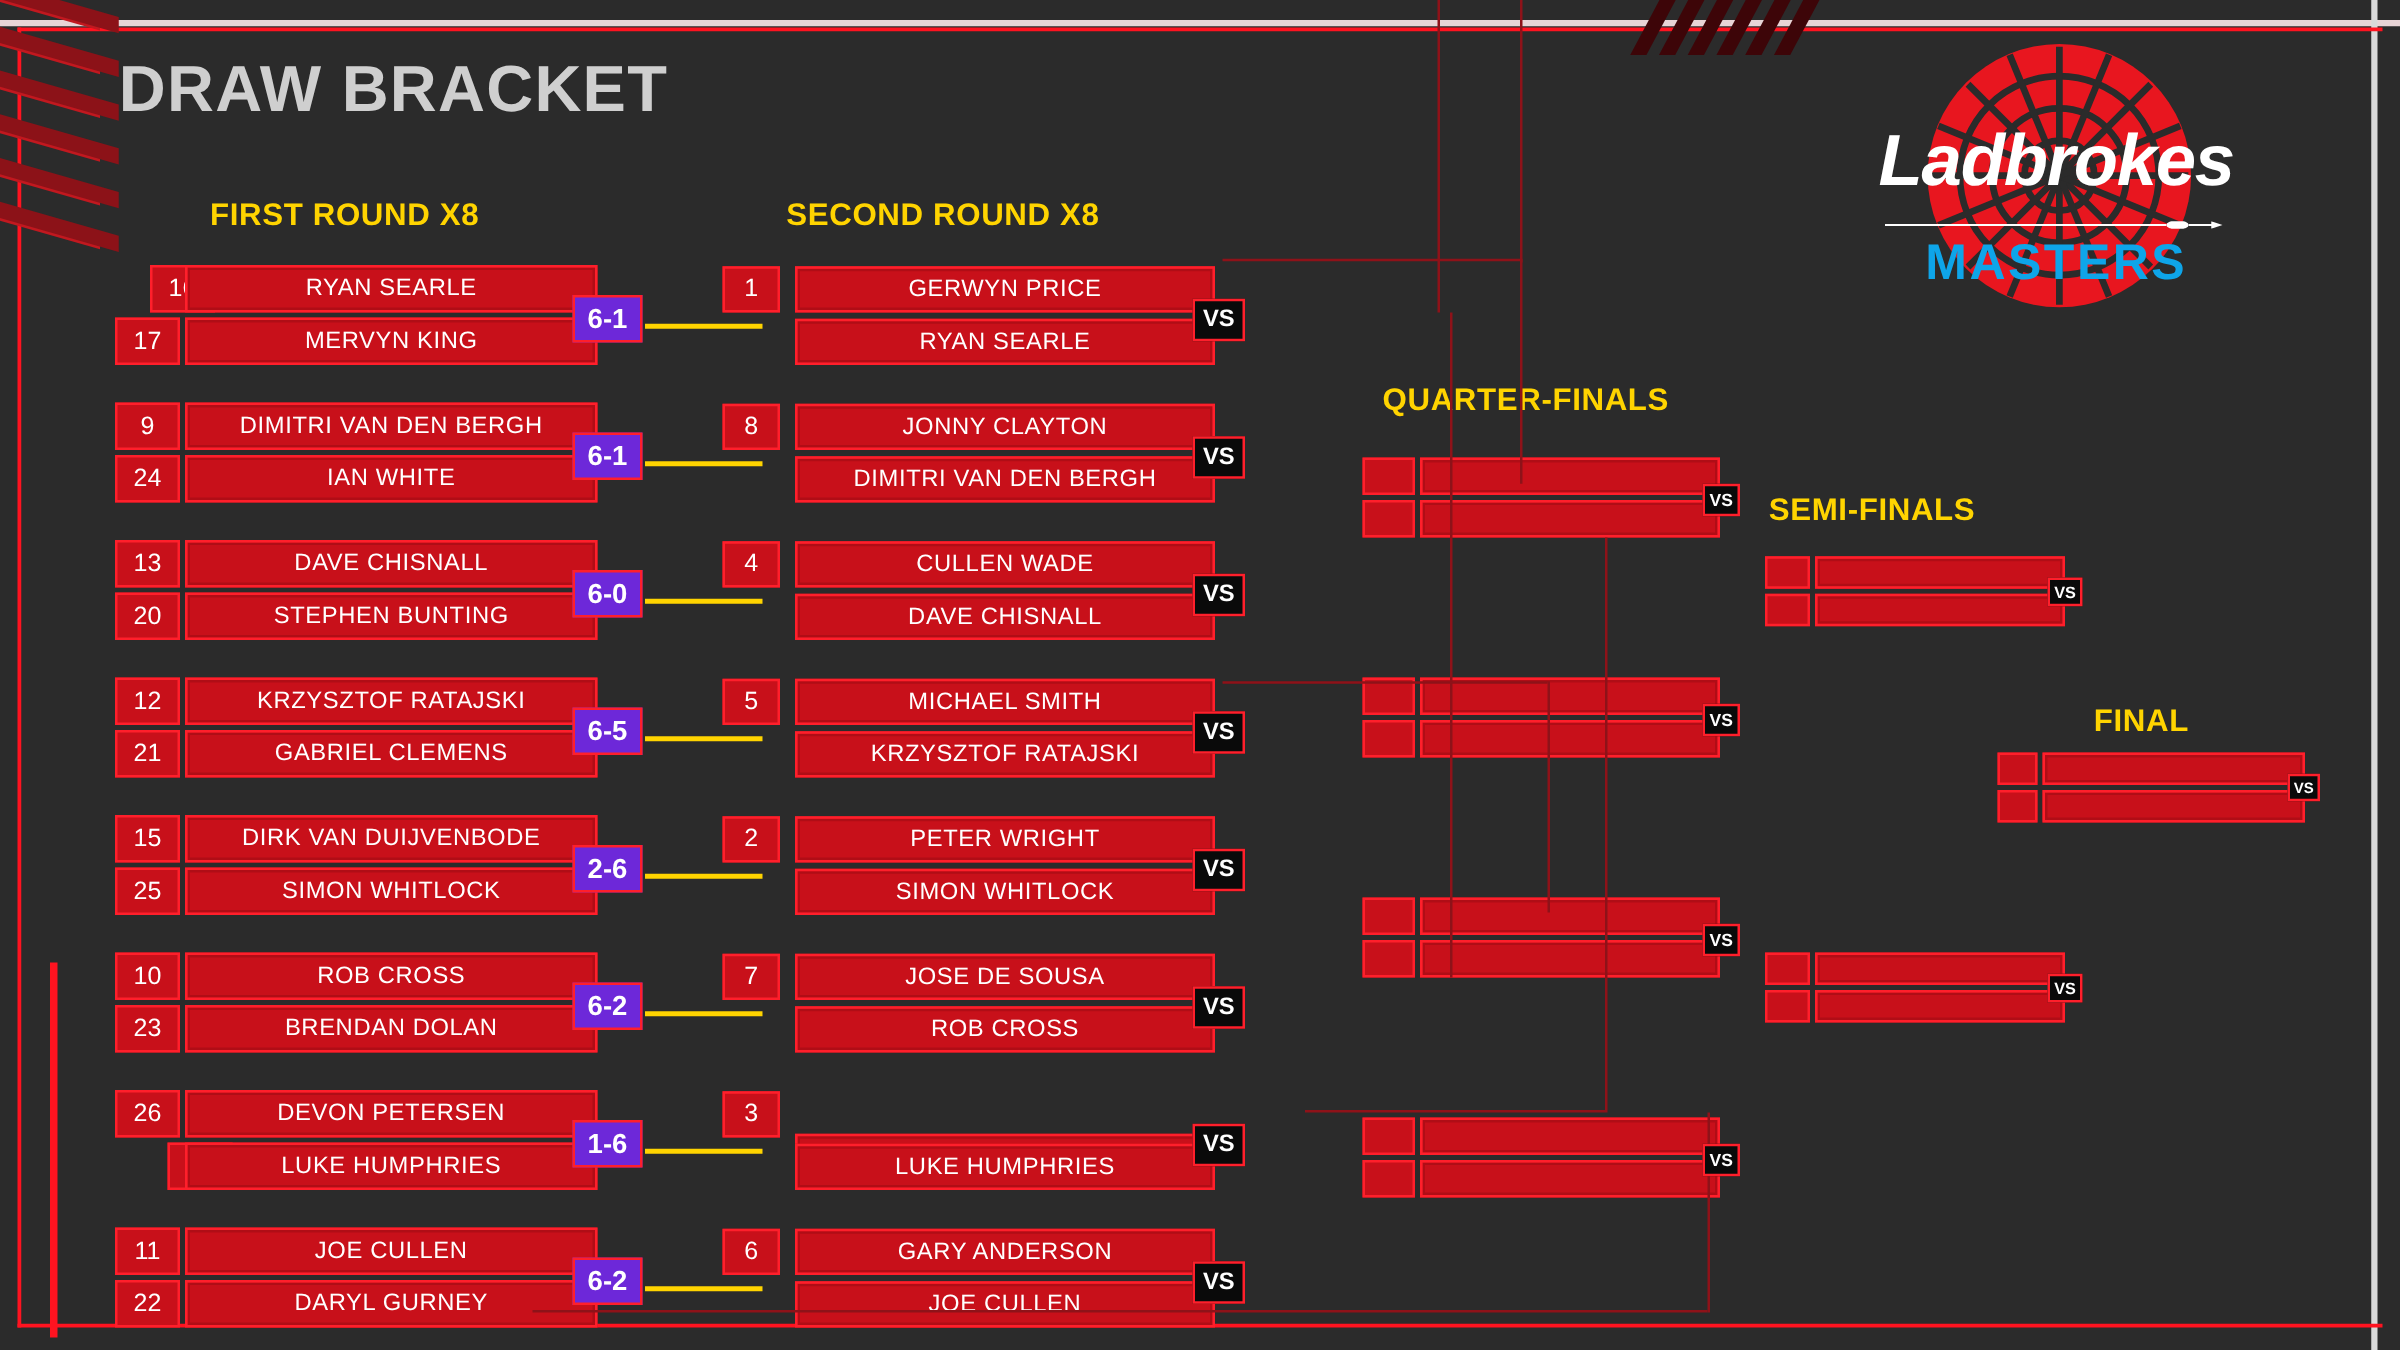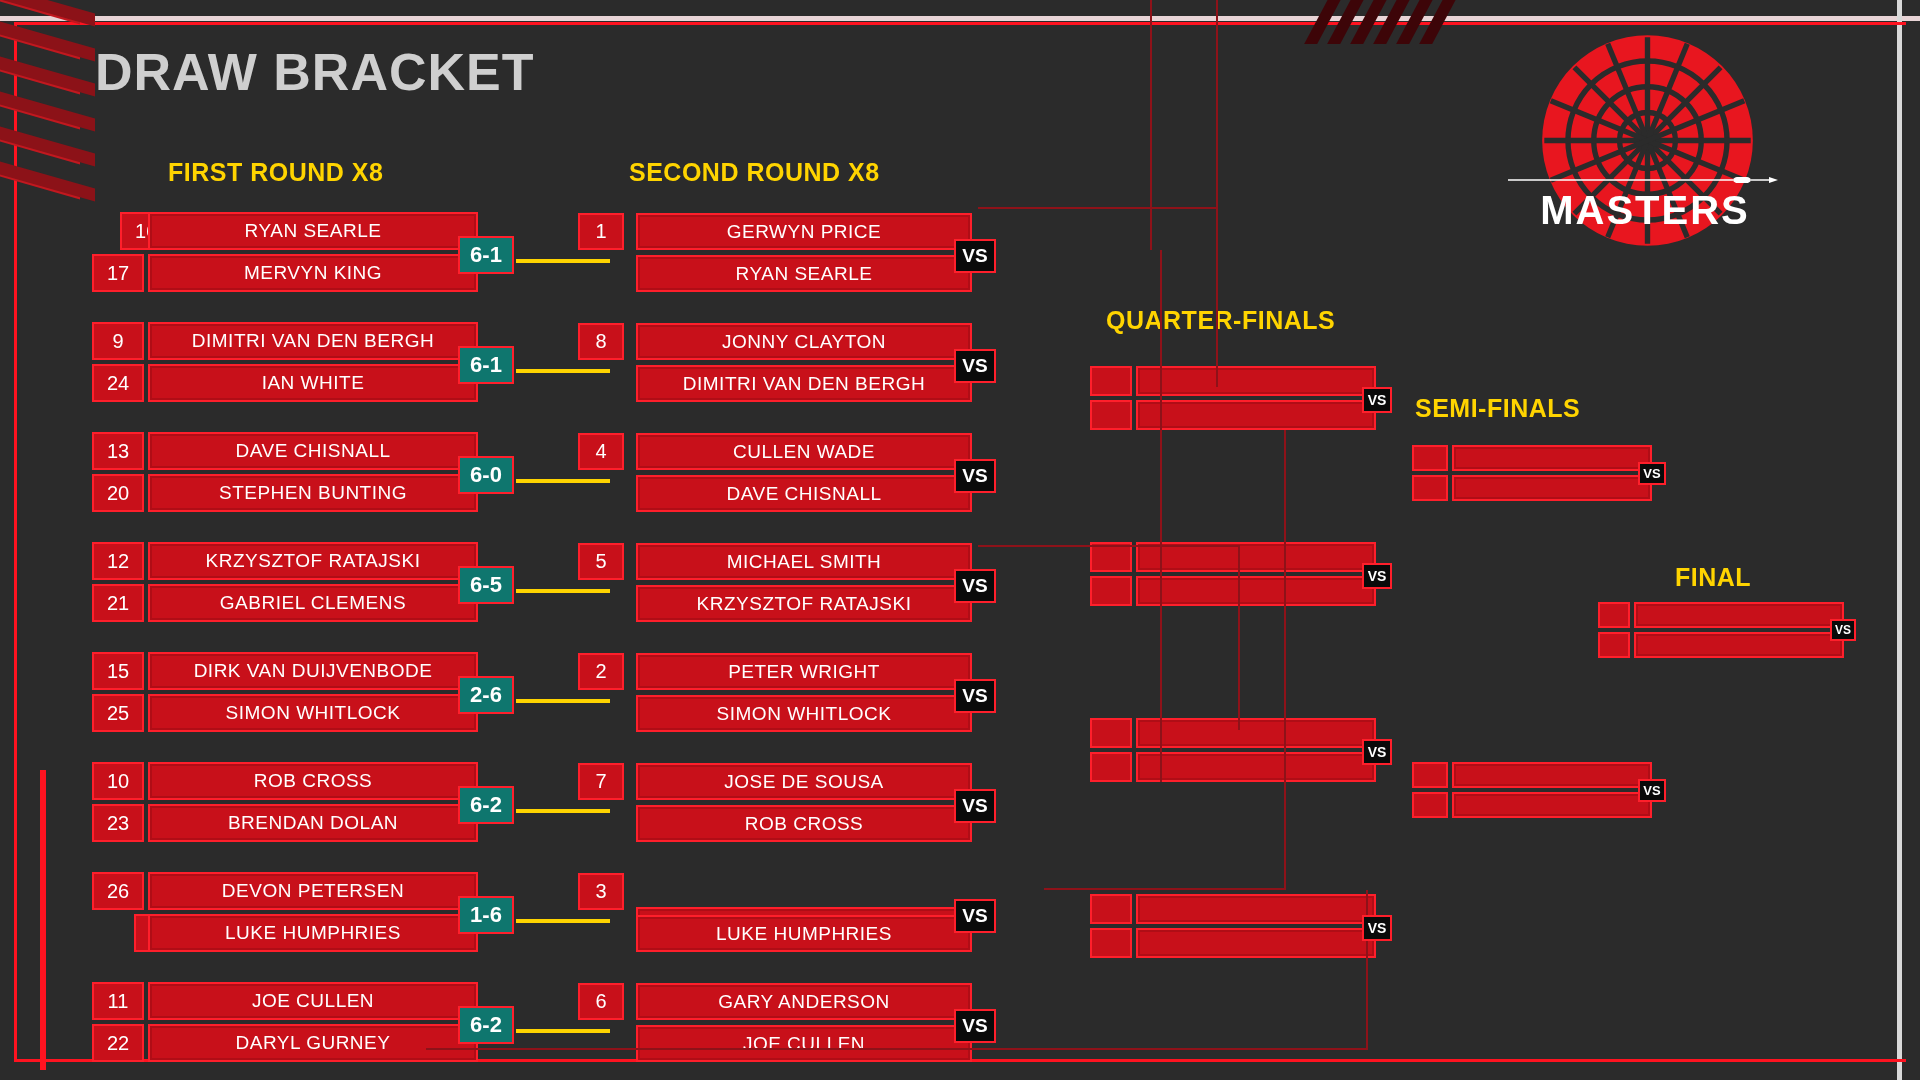--- a/index.html
+++ b/index.html
@@ -63,21 +63,21 @@
     background:#c8101a;
     border:2px solid #ff1f2b;
     box-shadow: inset 0 0 0 2px #b00d16;
     color:#fff;
     display:flex; align-items:center; justify-content:center;
     font-size:19px; letter-spacing:0.5px;
     overflow:hidden; white-space:nowrap;
   }
   .score-badge {
     position:absolute;
-    background:#0f766e;
+    background:#6d28d9;
     border:2px solid #ff1f2b;
     color:#fff;
     font-size:22px; font-weight:bold;
     display:flex; align-items:center; justify-content:center;
     z-index:6;
   }
   .vs-badge {
     position:absolute;
     background:#0a0a0a;
     border:2px solid #ff1f2b;
@@ -97,21 +97,21 @@
   .logo-wrap { position:absolute; left:1445px; top:25px; width:400px; height:230px; }
   .dartboard { position:absolute; left:95px; top:8px; width:215px; height:215px; }
   .logo-text {
     position:absolute; left:0; top:70px; width:400px; text-align:center;
     font-size:58px; font-style:italic; font-weight:bold; color:#fff;
     letter-spacing:-1px;
   }
   .logo-dart { position:absolute; left:18px; top:152px; width:360px; height:6px; }
   .logo-sub {
     position:absolute; left:0; top:163px; width:400px; text-align:center;
-    font-size:40px; font-weight:bold; color:#ffffff; letter-spacing:2px;
+    font-size:40px; font-weight:bold; color:#0ea5e9; letter-spacing:2px;
   }
 </style>
 </head>
 <body>
 
 <div class="white-edge-top"></div>
 <div class="white-edge-right"></div>
 <div class="frame-line frame-top"></div>
 <div class="frame-line frame-left"></div>
 <div class="frame-line frame-bottom"></div>
@@ -162,20 +162,21 @@
       <line x1="100" y1="4" x2="100" y2="196"></line>
       <line x1="4" y1="100" x2="196" y2="100"></line>
       <line x1="32" y1="32" x2="168" y2="168"></line>
       <line x1="168" y1="32" x2="32" y2="168"></line>
       <line x1="63" y1="10" x2="137" y2="190"></line>
       <line x1="137" y1="10" x2="63" y2="190"></line>
       <line x1="10" y1="63" x2="190" y2="137"></line>
       <line x1="190" y1="63" x2="10" y2="137"></line>
     </g>
   </svg>
+  <div class="logo-text">Ladbrokes</div>
   <svg class="logo-dart" viewBox="0 0 360 8">
     <line x1="0" y1="4" x2="300" y2="4" stroke="#ffffff" stroke-width="2"></line>
     <ellipse cx="312" cy="4" rx="12" ry="5" fill="#ffffff"></ellipse>
     <line x1="324" y1="4" x2="356" y2="4" stroke="#ffffff" stroke-width="2"></line>
     <polygon points="348,0 360,4 348,8" fill="#ffffff"></polygon>
   </svg>
   <div class="logo-sub">MASTERS</div>
 </div>
 
 <div id="bracket">

